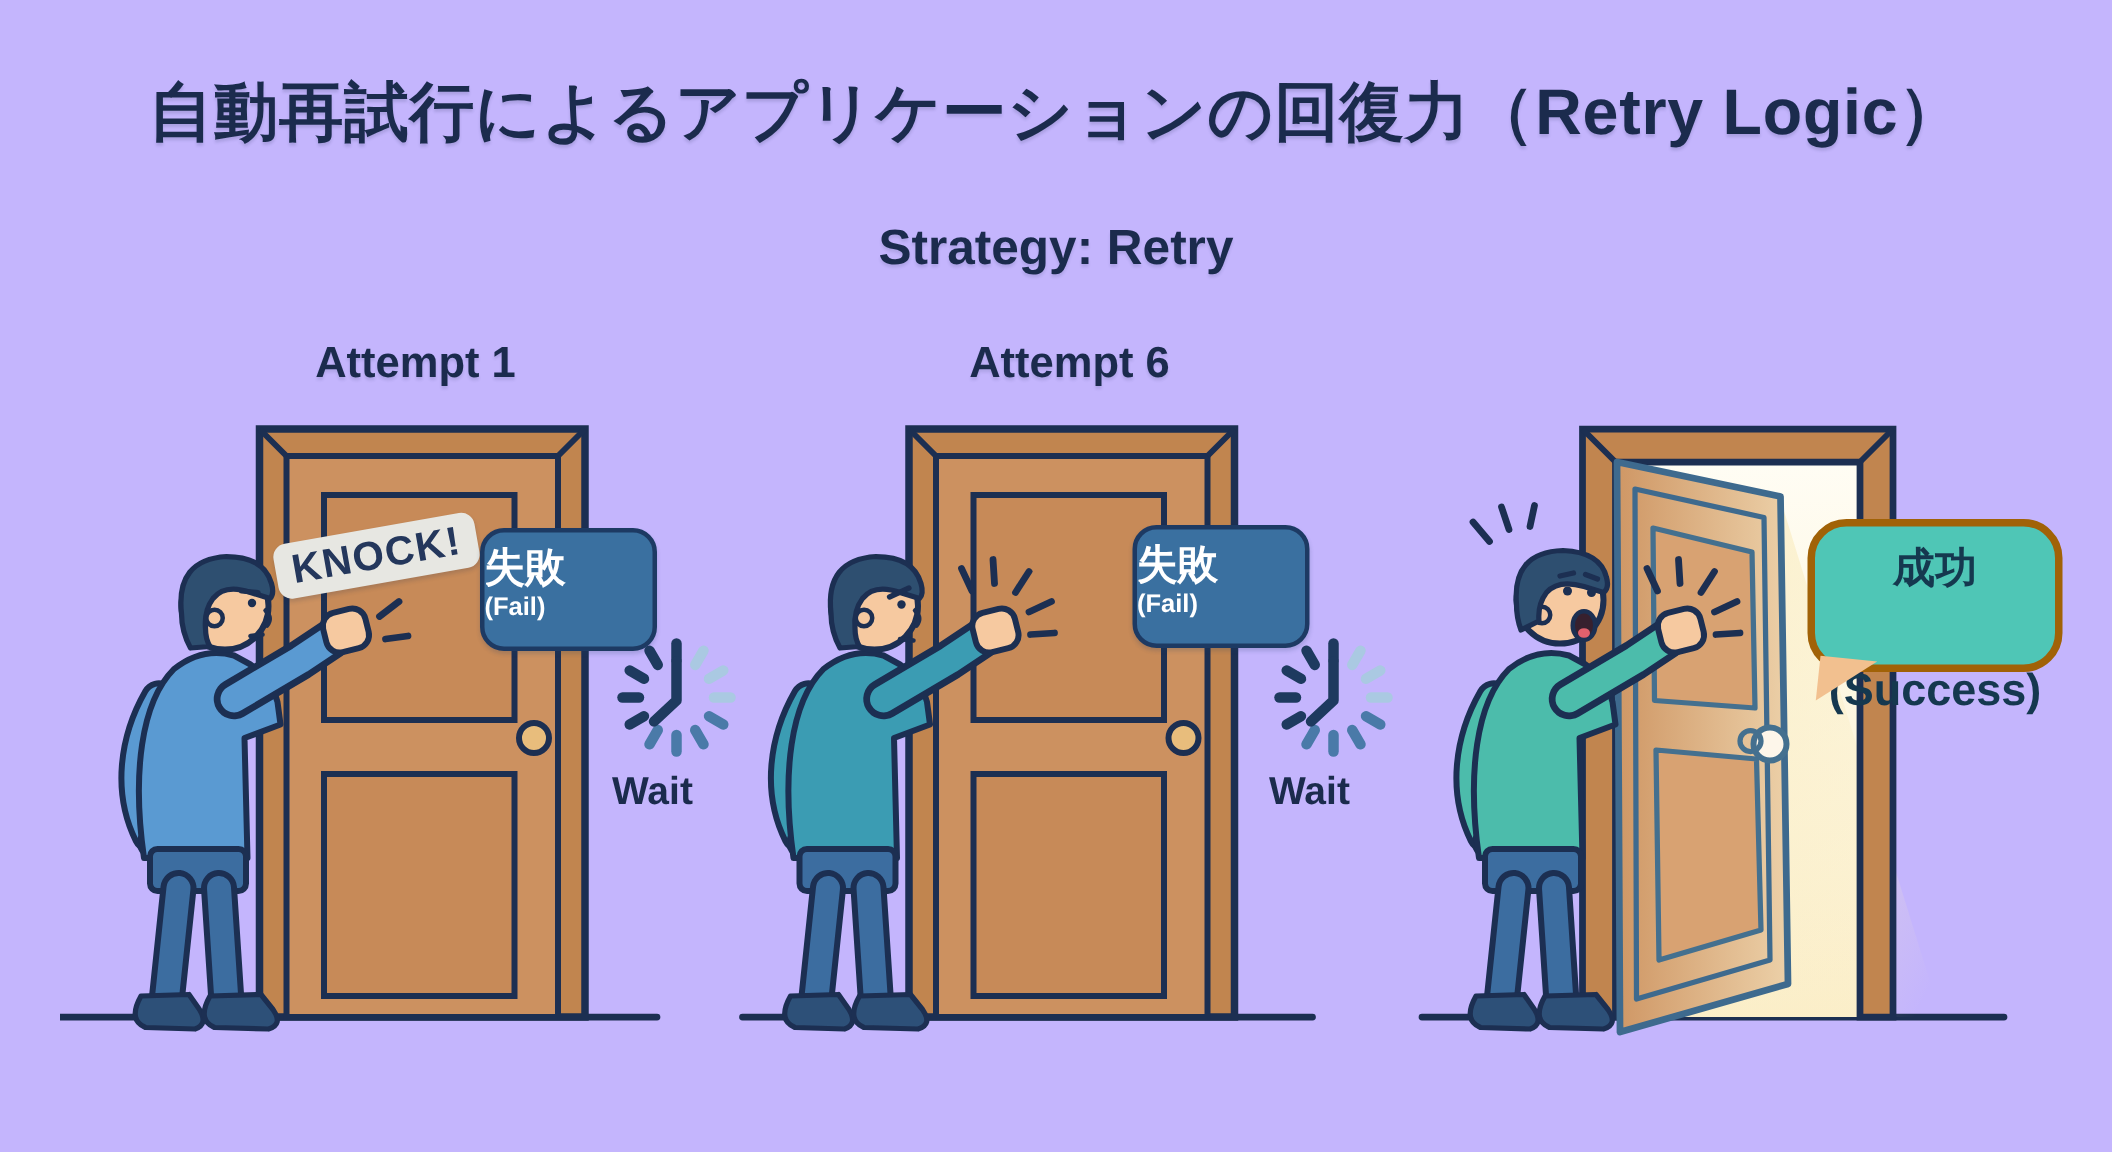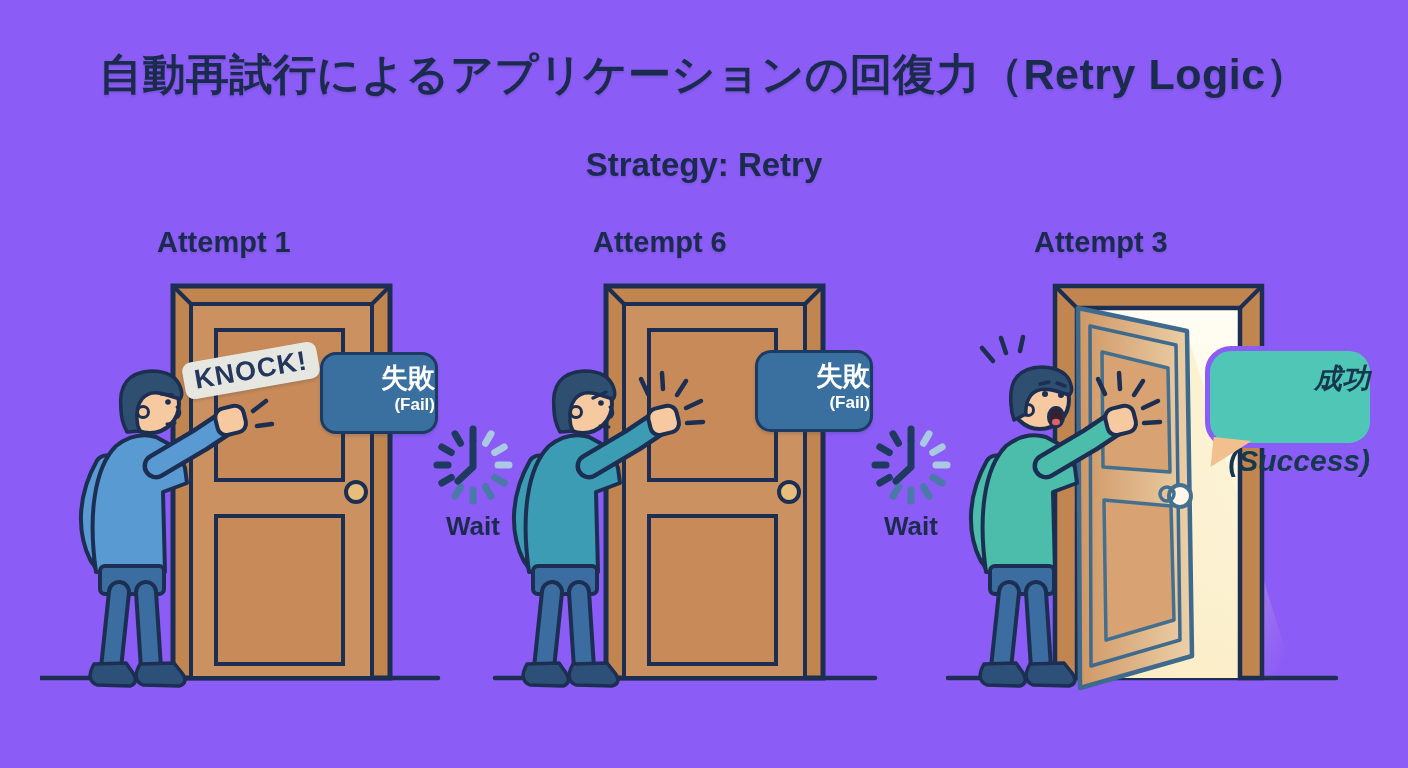--- a/index.html
+++ b/index.html
@@ -1,81 +1,80 @@
 <!DOCTYPE html>
 <html><head>
 <meta charset="utf-8">
 <style>
   html,body{margin:0;padding:0;background:#fdfdfc;}
   .canvas{
-    position:relative;width:1408px;height:768px;background:#8b5cf6;overflow:hidden;
+    position:relative;width:1408px;height:768px;background:#c4b5fd;overflow:hidden;
     font-family:"Liberation Sans","DejaVu Sans",sans-serif;color:#1b2b4d;
   }
   .title{
     position:absolute;left:0;right:0;top:46px;text-align:center;
     font-size:43px;font-weight:800;color:#1b2b4d;letter-spacing:.5px;
     text-shadow:0 2px 2px rgba(27,43,77,.15);white-space:nowrap;
   }
   .subtitle{
     position:absolute;left:0;right:0;top:146px;text-align:center;
     font-size:33px;font-weight:800;color:#1b2b4d;text-shadow:0 2px 2px rgba(27,43,77,.12);
   }
   .attempt-label{
-    position:absolute;top:226px;width:240px;text-align:left;
+    position:absolute;top:226px;width:240px;text-align:center;
     font-size:29px;font-weight:800;color:#1b2b4d;text-shadow:0 2px 2px rgba(27,43,77,.12);
   }
   .attempt-1-label{left:157px}
   .attempt-2-label{left:593px}
   .attempt-3-label{left:1034px}
   .panel-svg{position:absolute;top:268px;}
   .badge{
-    position:absolute;box-sizing:border-box;text-align:right;border-radius:16px;
+    position:absolute;box-sizing:border-box;text-align:left;border-radius:16px;
   }
   .badge-fail{
     width:118px;height:82px;background:#3a70a0;border:3px solid #1d3a63;
     color:#ffffff;padding-top:7px;box-shadow:0 2px 3px rgba(29,58,99,.2);
   }
   .badge-fail-1{left:320px;top:352px;}
   .badge-fail-2{left:755px;top:350px;}
   .badge .ja{font-size:27px;font-weight:700;line-height:1.2;}
   .badge .en{font-size:17px;font-weight:700;line-height:1.25;}
   .bubble-success{
     position:absolute;left:1205px;top:346px;width:170px;height:102px;box-sizing:border-box;
-    background:#4fc6b6;border:5px solid #8b5cf6;border-radius:26px;color:#15384f;
-    text-align:right;padding-top:12px;font-style:italic;
+    background:#4fc6b6;border:5px solid #a16207;border-radius:26px;color:#15384f;
+    text-align:center;padding-top:12px;
   }
   .bubble-success .ja{font-size:28px;font-weight:800;line-height:1.15;}
   .bubble-success .en{font-size:30px;font-weight:800;line-height:1.3;margin-top:46px;}
   .bubble-tail{
     position:absolute;left:2px;bottom:-26px;width:0;height:0;
     border-top:30px solid #f2c08f;border-right:38px solid transparent;
     transform:rotate(6deg);
   }
   .knock-sticker{
     position:absolute;left:183px;top:352px;transform:rotate(-10deg);
     background:#e7e7e2;color:#24375c;font-size:27px;font-weight:800;
     padding:3px 11px;border-radius:9px;letter-spacing:1px;
     box-shadow:0 2px 3px rgba(30,45,80,.18);
   }
-  .wait{position:absolute;width:130px;text-align:center;}
+  .wait{position:absolute;width:130px;}
   .wait-1{left:408px;top:424px;}
   .wait-2{left:846px;top:424px;}
   .wait-label{font-size:26px;font-weight:800;color:#1b2b4d;margin-top:1px;}
 </style>
 </head>
 <body>
 
 <div class="canvas">
 
   <div class="title">自動再試行によるアプリケーションの回復力（Retry Logic）</div>
   <div class="subtitle">Strategy: Retry</div>
 
   <div class="attempt-label attempt-1-label">Attempt 1</div>
   <div class="attempt-label attempt-2-label">Attempt 6</div>
-  <div class="attempt-label attempt-3-label">Attempt 3</div>
 
   <svg class="panel-svg" style="left:40px" width="420" height="450" viewBox="0 0 420 450">
     <g>
       <path d="M0,410 H398" stroke="#1c2f52" stroke-width="4.5" stroke-linecap="round"></path>
     </g>
     <g>
       <path d="M133,18 h217 v392 h-217 z" fill="#c1854f" stroke="#1c2f52" stroke-width="5"></path>
       <path d="M151,36 h181 v374 h-181 z" fill="#cc9160" stroke="#1c2f52" stroke-width="4"></path>
       <path d="M133,18 L151,36 M350,18 L332,36" stroke="#1c2f52" stroke-width="4"></path>
       <rect x="176" y="62" width="127" height="150" fill="#c78a58" stroke="#1c2f52" stroke-width="4"></rect>

